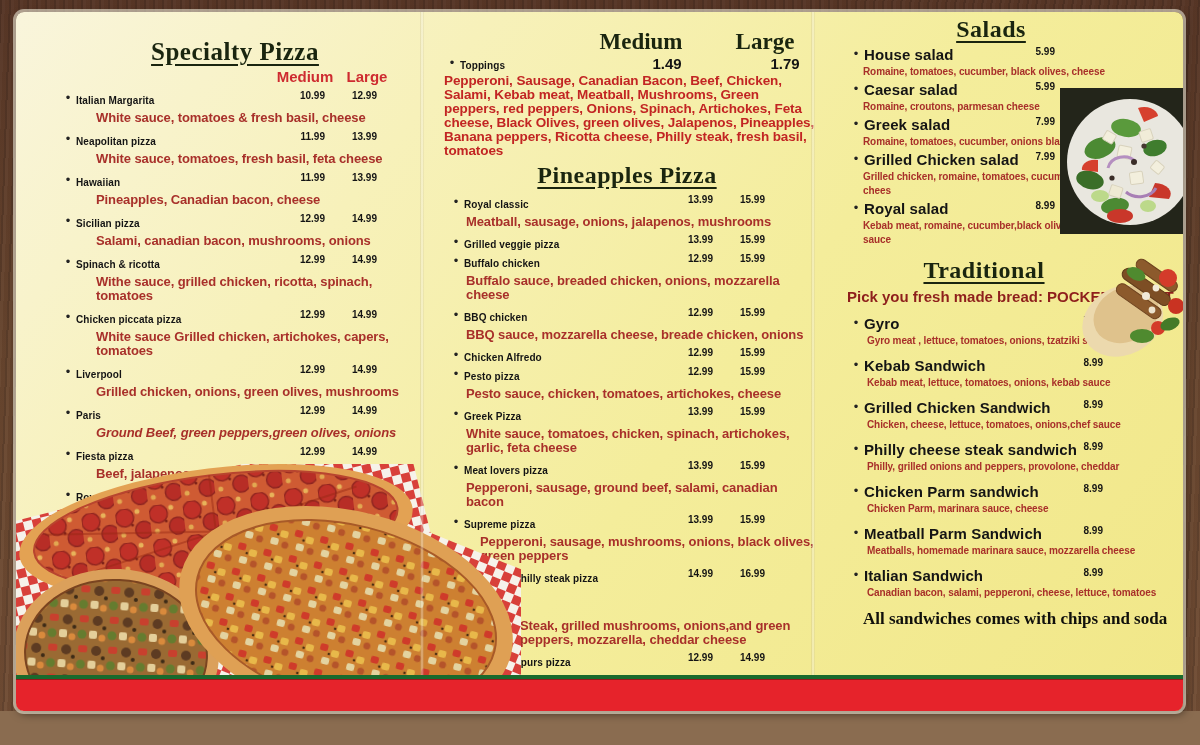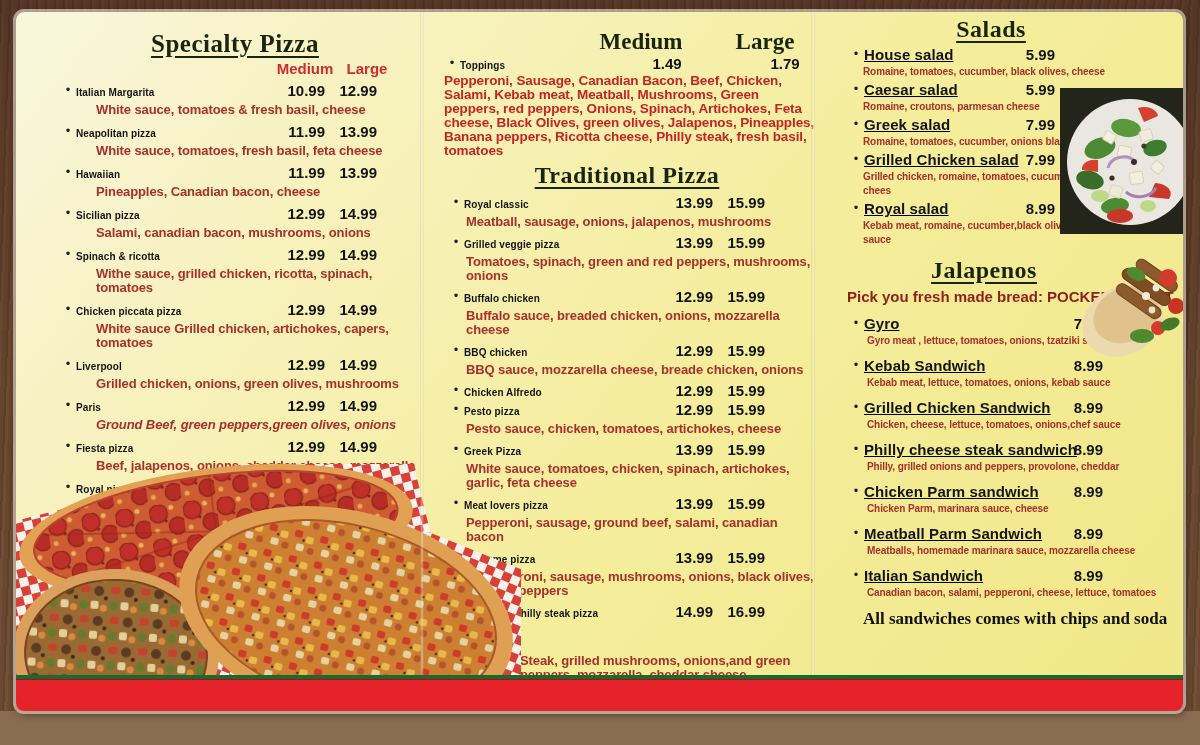--- a/index.html
+++ b/index.html
@@ -27,21 +27,21 @@
   }
   .fold { position:absolute; top:0; bottom:36px; width:4px; pointer-events:none;
     background:linear-gradient(90deg, rgba(120,100,40,.16), rgba(255,255,255,.4) 50%, rgba(120,100,40,.12)); }
   .band {
     position:absolute; left:0; right:0; bottom:0; height:32px;
     background:#e6232b; border-top:4px solid #1a6a2d;
     box-shadow: inset 0 1px 0 rgba(0,0,0,.35);
   }
 
   .col { position:absolute; }
-  .col-left   { left:38px;  top:18px; width:362px; --p1l:215px; --p1w:56px; --p2l:270px; --p2w:53px; }
+  .col-left   { left:38px;  top:26px; width:362px; --p1l:215px; --p1w:56px; --p2l:270px; --p2w:53px; }
   .col-mid    { left:420px; top:18px; width:382px; --p1l:222px; --p1w:55px; --p2l:276px; --p2w:53px; }
   .col-right  { left:822px; top:4px; width:348px;margin-left:7px; --p1l:158px; --p1w:52px; }
   .col-right .sandwich-part { --p1l:208px; --p1w:50px; }
 
   .serif { font-family:"Liberation Serif", serif; font-weight:bold; color:#1a250f; }
   .sec-title { font-size:25px; line-height:27px; text-align:center; letter-spacing:.5px;
     text-decoration:underline; text-underline-offset:4px; margin:0 0 3px 0; }
   .col-mid .sec-title { font-size:24px; line-height:26px; margin:2px 0 6px 0; }
   .col-right .sec-title { font-size:24px; line-height:26px; padding-right:56px; margin-bottom:4px; }
   .col-right .sandwich-part .sec-title { padding-right:70px; margin-bottom:5px; }
@@ -51,25 +51,25 @@
   .col-left .sh.m { left:209px; width:84px; }
   .col-left .sh.l { left:282px; width:62px; }
 
   .serif-size-hdr { position:relative; height:24px; margin-bottom:1px; }
   .serif-size-hdr .sh { position:absolute; top:0; font-size:23px; line-height:24px; text-align:center; }
   .serif-size-hdr .sh.m { left:145px; width:120px; }
   .serif-size-hdr .sh.l { left:279px; width:100px; }
 
   .irow { position:relative; height:19px; padding-left:6px; }
   .col-mid .irow { padding-left:12px; }
-  .col-right .irow { padding-left:3px; height:17px;text-decoration:underline; }
+  .col-right .irow { padding-left:3px; height:17px; }
   .blt { display:inline-block; width:16px; text-align:center; color:#222; font-size:13px; vertical-align:top; }
   .iname { font-weight:bold; font-size:10px; color:#141414; letter-spacing:.1px; white-space:nowrap; }
   .col-right .iname { font-size:15px; }
-  .price { position:absolute; top:0; font-weight:bold; font-size:15px; color:#141414; text-align:right; }
+  .price { position:absolute; top:0; font-weight:bold; font-size:10px; color:#141414; text-align:right; }
   .price.p1 { left:var(--p1l); width:var(--p1w); }
   .price.p2 { left:var(--p2l); width:var(--p2w); }
 
   .desc { color:#a8302a; font-weight:bold; font-size:13px; line-height:14px;
     margin:2px 0 5px 30px; letter-spacing:-.1px; }
   .col-left .desc { margin-left:42px; margin-bottom:6px; }
   .col-mid .desc { margin-bottom:5px; }
   .col-right .desc { margin-left:18px; margin-bottom:2px; font-size:10px; }
   .col-right .sandwich-part .desc { margin-left:22px; margin-bottom:9px; }
   .desc.italic { font-style:italic; }
@@ -192,38 +192,37 @@
     <div class="serif-size-hdr">
       <span class="serif sh m">Medium</span>
       <span class="serif sh l">Large</span>
     </div>
     <div class="toppings-row">
       <span class="blt">•</span><span class="iname">Toppings</span>
       <span class="tprice t1">1.49</span>
       <span class="tprice t2">1.79</span>
     </div>
     <div class="toppings-list">Pepperoni, Sausage, Canadian Bacon, Beef, Chicken, Salami, Kebab meat, Meatball, Mushrooms, Green peppers, red peppers, Onions, Spinach, Artichokes, Feta cheese, Black Olives, green olives, Jalapenos, Pineapples, Banana peppers, Ricotta cheese, Philly steak, fresh basil, tomatoes</div>
-    <h2 class="serif sec-title">Traditional Pizza</h2>
+    <h2 class="serif sec-title">Pineapples Pizza</h2>
     <div>
 
     <div class="mrow">
           <div class="irow">
             <span class="blt">•</span><span class="iname">Royal  classic</span>
             <span class="price p1">13.99</span>
             <span class="price p2">15.99</span>
           </div>
           <div class="desc">Meatball, sausage, onions, jalapenos, mushrooms</div>
         </div>
         <div class="mrow">
           <div class="irow">
             <span class="blt">•</span><span class="iname">Grilled veggie pizza</span>
             <span class="price p1">13.99</span>
             <span class="price p2">15.99</span>
           </div>
-          <div class="desc">Tomatoes, spinach, green and red peppers, mushrooms, onions</div>
         </div>
         <div class="mrow">
           <div class="irow">
             <span class="blt">•</span><span class="iname">Buffalo chicken</span>
             <span class="price p1">12.99</span>
             <span class="price p2">15.99</span>
           </div>
           <div class="desc">Buffalo sauce, breaded  chicken, onions, mozzarella cheese</div>
         </div>
         <div class="mrow">
@@ -327,21 +326,21 @@
         <div class="mrow">
           <div class="irow">
             <span class="blt">•</span><span class="iname">Royal salad</span>
             <span class="price p1">8.99</span>
           </div>
           <div class="desc">Kebab meat, romaine, cucumber,black olives onions, cheese,  kebab sauce</div>
         </div>
       </div>
 
     <div class="sandwich-part" style="margin-top:10px;">
-      <h2 class="serif sec-title">Jalapenos</h2>
+      <h2 class="serif sec-title">Traditional</h2>
       <div class="bread-note">Pick you fresh made bread: POCKED, FOLDIT</div>
       <div>
 
       <div class="mrow">
             <div class="irow">
               <span class="blt">•</span><span class="iname">Gyro</span>
               <span class="price p1">7.99</span>
             </div>
             <div class="desc">Gyro meat , lettuce, tomatoes, onions,  tzatziki sauce</div>
           </div>

